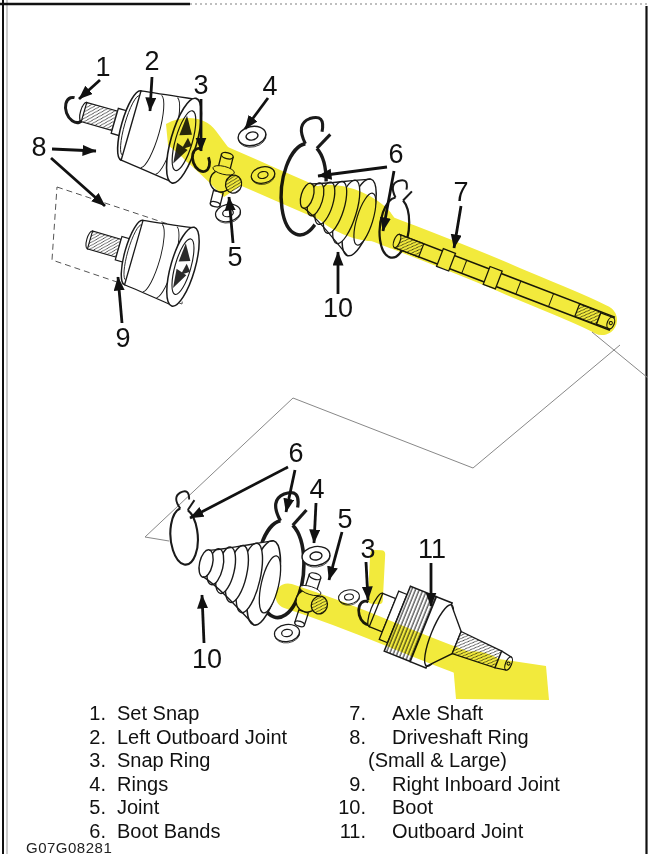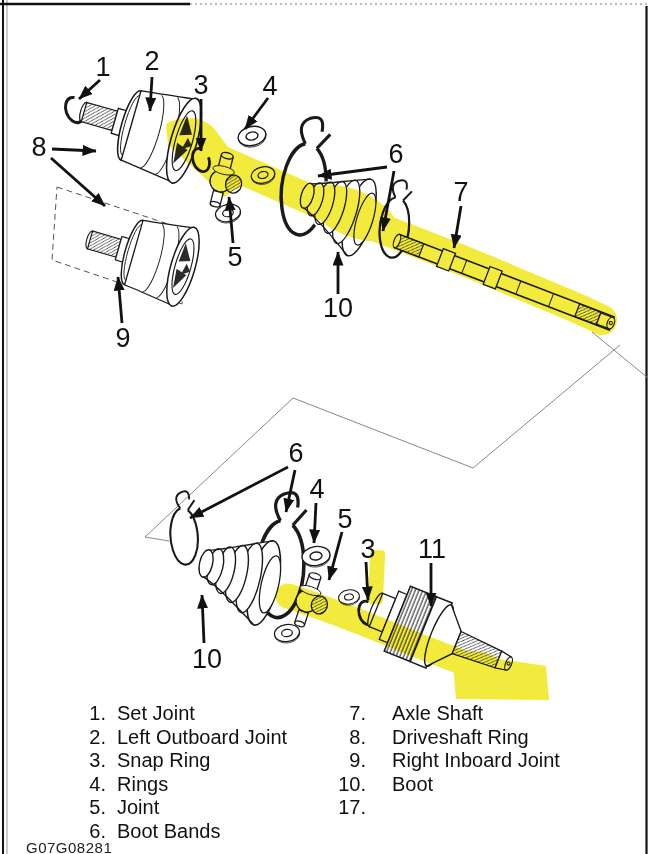--- a/index.html
+++ b/index.html
@@ -227,21 +227,21 @@
     <text class="callout" x="432" y="558">11</text>
     <text class="callout" x="207" y="668">10</text>
   </g>
 </svg>
 </div>
 
 <div class="legend">
   <div class="lcol lcol-left">
     <div class="lrow">
       <span class="lnum">1.</span>
-      <span class="llab">Set Joint</span>
+      <span class="llab">Set Snap</span>
     </div>
     <div class="lrow">
       <span class="lnum">2.</span>
       <span class="llab">Left Outboard Joint</span>
     </div>
     <div class="lrow">
       <span class="lnum">3.</span>
       <span class="llab">Snap Ring</span>
     </div>
     <div class="lrow">
@@ -262,28 +262,30 @@
     <div class="lrow">
       <span class="lnum">7.</span>
       <span class="llab">Axle Shaft</span>
     </div>
     <div class="lrow">
       <span class="lnum">8.</span>
       <span class="llab">Driveshaft Ring</span>
     </div>
     <div class="lrow">
       <span class="lnum"></span>
+      <span class="llab2">(Small &amp; Large)</span>
     </div>
     <div class="lrow">
       <span class="lnum">9.</span>
       <span class="llab">Right Inboard Joint</span>
     </div>
     <div class="lrow">
       <span class="lnum">10.</span>
       <span class="llab">Boot</span>
     </div>
     <div class="lrow">
-      <span class="lnum">17.</span>
+      <span class="lnum">11.</span>
+      <span class="llab">Outboard Joint</span>
     </div>
   </div>
 </div>
 
 <div class="figcode">G07G08281</div>
 
 </body></html>

